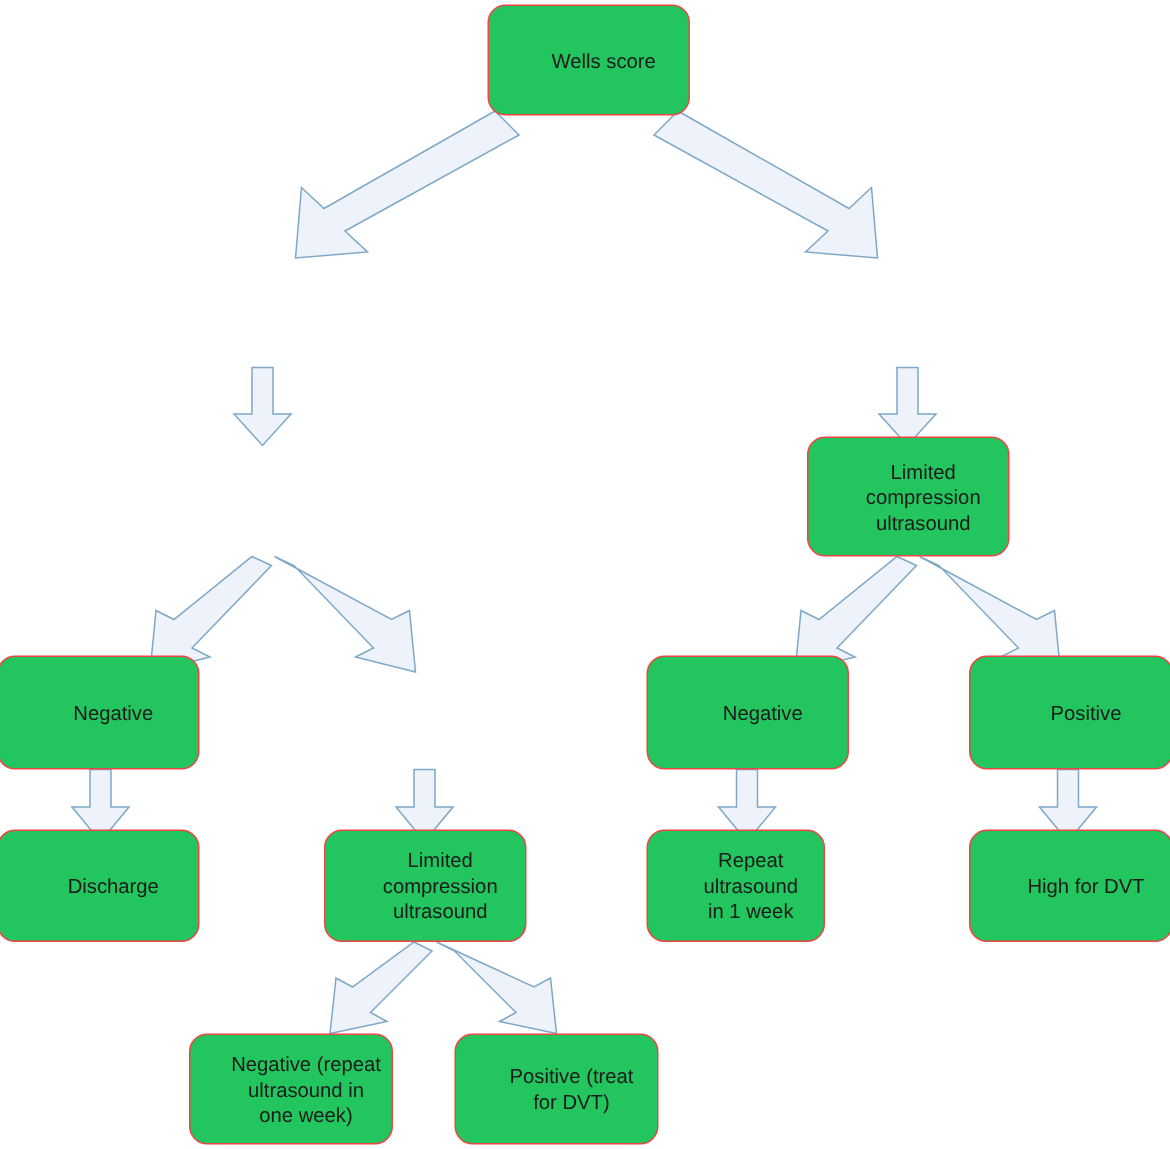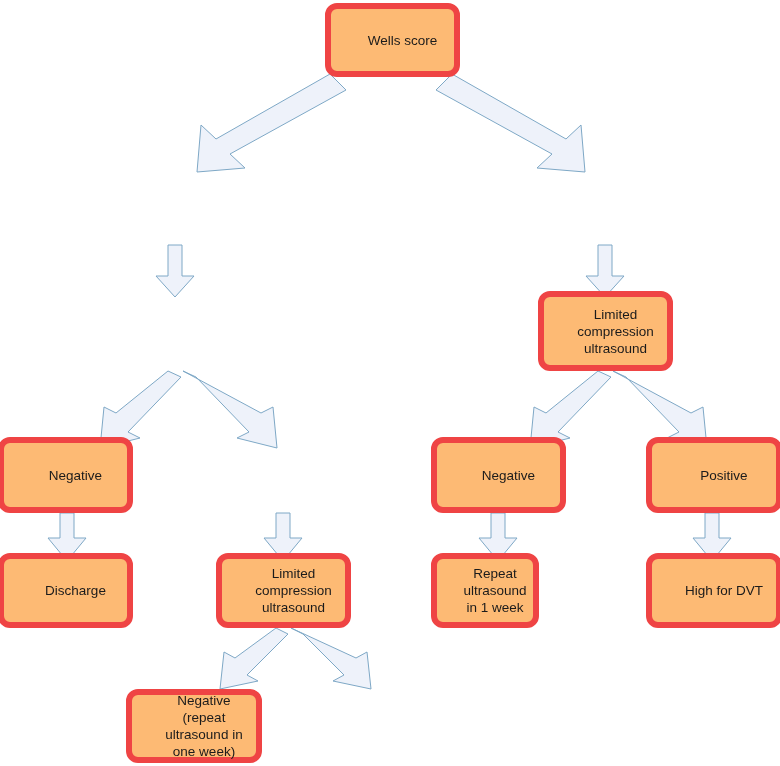--- a/index.html
+++ b/index.html
@@ -18,22 +18,22 @@
   #arrow-layer {
     position: absolute;
     left: 0;
     top: 0;
     width: 780px;
     height: 766px;
   }
   .node {
     position: absolute;
     box-sizing: border-box;
-    background: #fdba74;
-    border: 6px solid #ef4444;
+    background: #22c55e;
+    border: 1px solid #ef4444;
     border-radius: 12px;
     display: flex;
     align-items: center;
     justify-content: center;
     text-align: center;
     z-index: 5;
     padding-left: 20px;
   }
   .node-label {
     font-size: 13.5px;
@@ -115,29 +115,33 @@
   <div class="node" style="left:-2px; top:553px; width:135px; height:75px;">
     <span class="node-label">Discharge</span>
   </div>
 
   <div class="node" style="left:216px; top:553px; width:135px; height:75px;">
     <span class="node-label">Limited
 compression
 ultrasound</span>
   </div>
 
-  <div class="node" style="left:431px; top:553px; width:108px; height:75px;">
+  <div class="node" style="left:431px; top:553px; width:119px; height:75px;">
     <span class="node-label">Repeat ultrasound
 in 1 week</span>
   </div>
 
   <div class="node" style="left:646px; top:553px; width:136px; height:75px;">
     <span class="node-label">High for DVT</span>
   </div>
 
   <div class="node" style="left:126px; top:689px; width:136px; height:74px;">
     <span class="node-label">Negative (repeat
 ultrasound in
 one week)</span>
   </div>
 
+  <div class="node" style="left:303px; top:689px; width:136px; height:74px;">
+    <span class="node-label">Positive (treat
+for DVT)</span>
+  </div>
 
 </div>
 
 </body></html>

